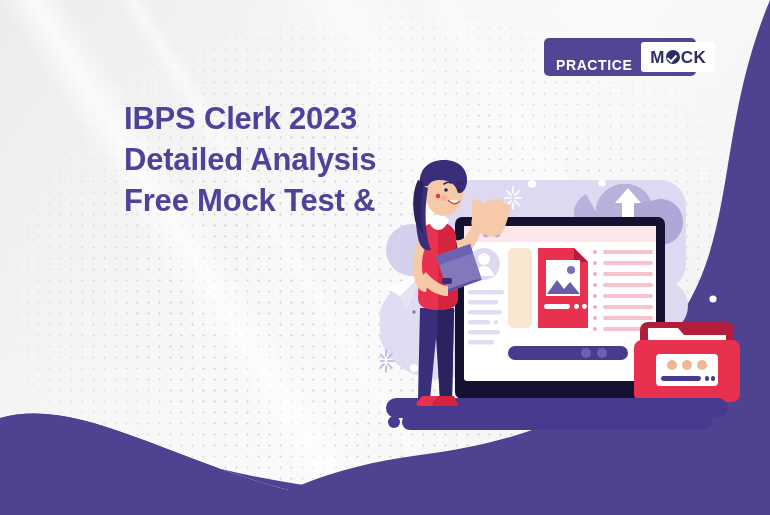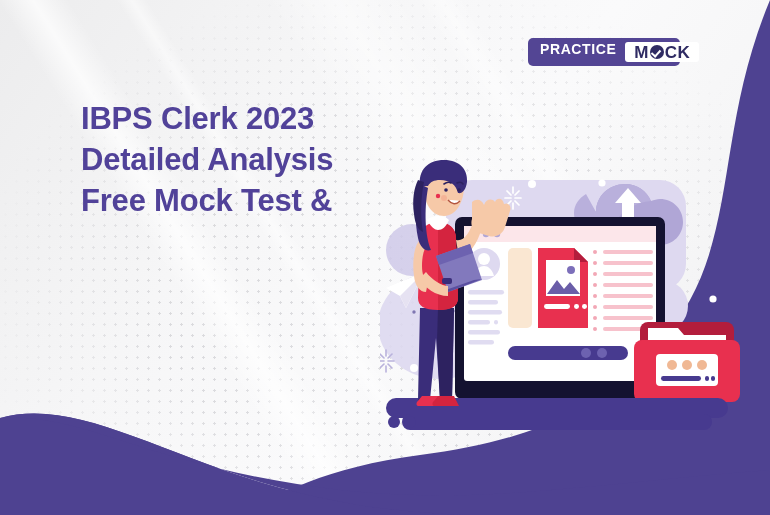--- a/index.html
+++ b/index.html
@@ -22,37 +22,37 @@
     transform:rotate(-32deg);transform-origin:top left;pointer-events:none;}
   .s1{left:-40px;top:-60px;width:60px;height:760px;opacity:.85;}
   .s2{left:60px;top:-90px;width:26px;height:780px;opacity:.6;}
   .s3{left:190px;top:-120px;width:120px;height:820px;opacity:.55;}
   .s4{left:330px;top:-140px;width:40px;height:840px;opacity:.5;}
 
   .bg-purple{position:absolute;inset:0;}
   .bg-purple svg{display:block;width:770px;height:515px;}
 
   
-  .logo{position:absolute;left:528px;top:38px;width:152px;height:28px;
-    background:#534594;border-radius:5px;display:flex;align-items:flex-start;padding:4px;box-sizing:border-box;}
+  .logo{position:absolute;left:544px;top:38px;width:152px;height:38px;
+    background:#534594;border-radius:5px;display:flex;align-items:flex-end;padding:4px;box-sizing:border-box;}
   .logo-practice{color:#ffffff;font-size:14px;font-weight:700;letter-spacing:.6px;
     padding:0 9px 0 8px;line-height:1;}
   .logo-mockbox{background:#ffffff;border-radius:3px;height:100%;display:flex;align-items:center;
     padding:0 9px;position:relative;}
   .logo-mock-text{color:#2f2b63;font-size:17px;font-weight:800;letter-spacing:.3px;line-height:1;
     display:flex;align-items:center;}
   .mock-o{display:inline-block;width:14px;height:14px;border-radius:50%;background:#2f2b63;
     position:relative;margin:0 1px;vertical-align:middle;}
   .mock-o::after{content:"";position:absolute;left:3.6px;top:3.2px;width:4px;height:7px;
     border:solid #ffffff;border-width:0 2px 2px 0;transform:rotate(42deg);}
 
   
   .headline{position:absolute;left:81px;top:98px;width:340px;
     color:#514299;font-size:31px;font-weight:800;line-height:1.33;letter-spacing:-.2px;}
-  .headline div{white-space:nowrap;}
+  .headline div{white-space:nowrap;margin-left:43px;}
 
   
   .illu{position:absolute;left:380px;top:160px;width:390px;height:290px;}
   .illu svg{display:block;}
 </style>
 </head>
 <body>
 
 <div class="stage">
 

